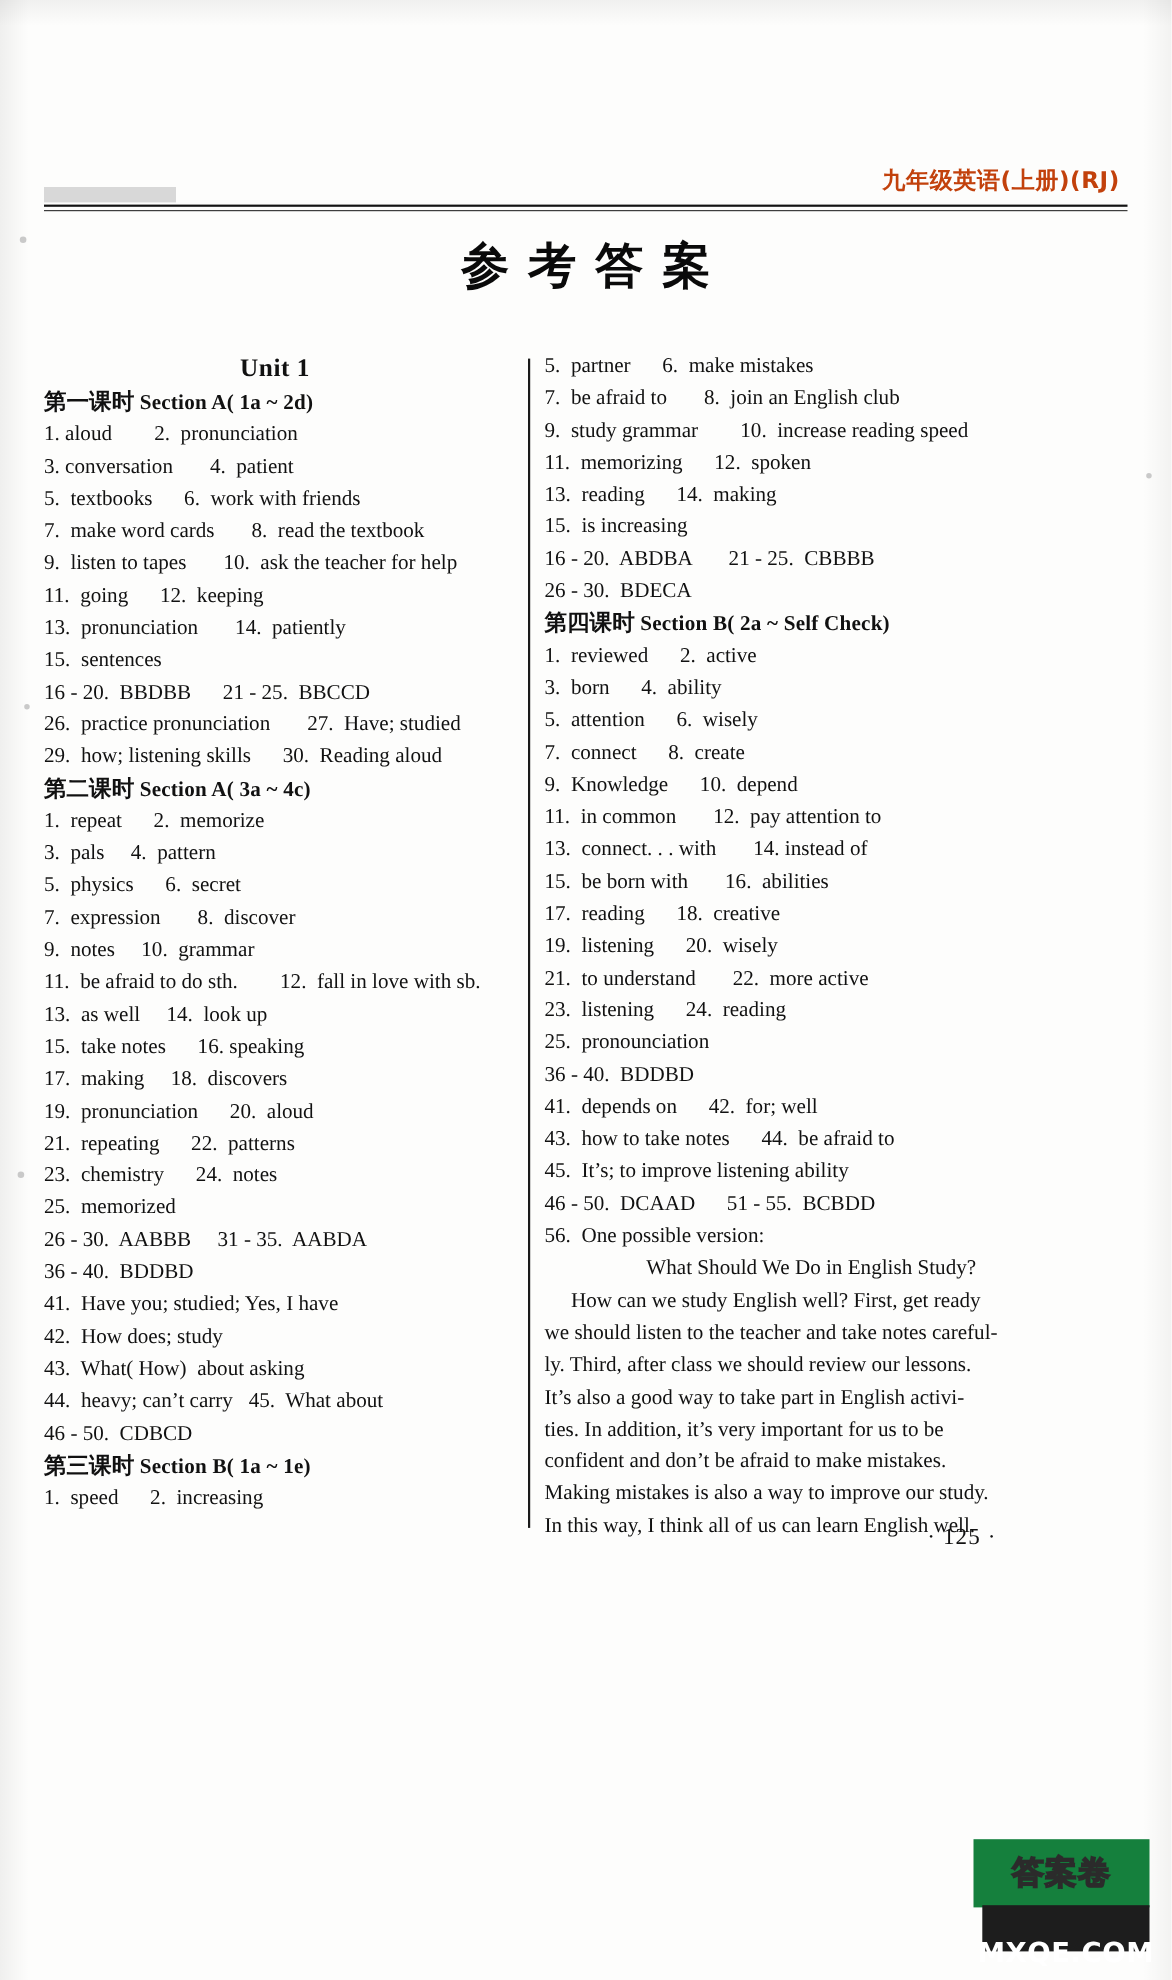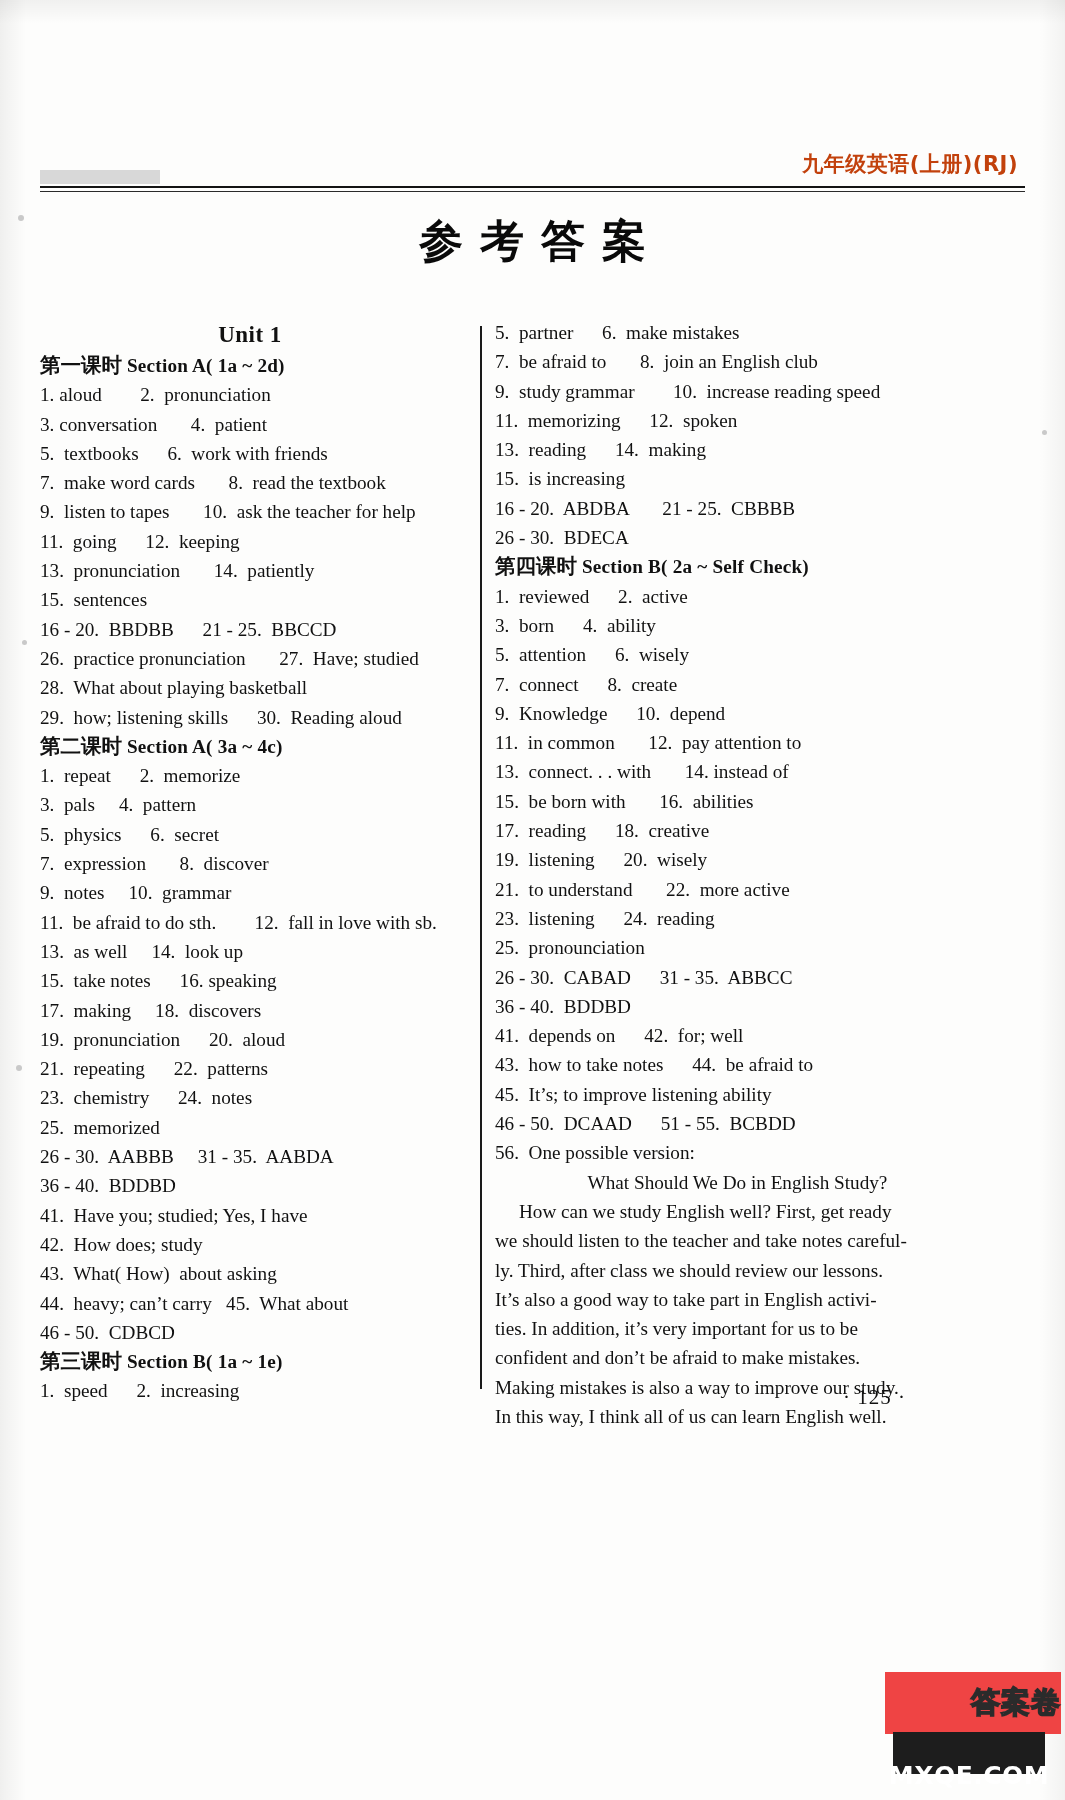--- a/index.html
+++ b/index.html
@@ -160,25 +160,25 @@
   #watermark {
     position: absolute;
     left: 885px;
     top: 1672px;
     width: 160px;
     height: 104px;
   }
   #wm-top {
     position: absolute;
     left: 0; top: 0;
-    width: 176px; height: 62px;
-    background: #ef4444;
+    width: 160px; height: 62px;
+    background: #15803d;
     display: flex;
     align-items: center;
-    justify-content: flex-end;
+    justify-content: center;
   }
   #wm-top .wm-cn {
     font-family: "DejaVu Sans", "Liberation Sans", sans-serif;
     font-weight: bold;
     font-size: 29px;
     color: #ffffff;
     letter-spacing: 1px;
     -webkit-text-stroke: 1.5px #2b2b2b;
     text-shadow: 0 0 1px #2b2b2b;
   }
@@ -236,21 +236,20 @@
         <div class="ln">1. aloud        2.  pronunciation</div>
         <div class="ln">3. conversation       4.  patient</div>
         <div class="ln">5.  textbooks      6.  work with friends</div>
         <div class="ln">7.  make word cards       8.  read the textbook</div>
         <div class="ln">9.  listen to tapes       10.  ask the teacher for help</div>
         <div class="ln">11.  going      12.  keeping</div>
         <div class="ln">13.  pronunciation       14.  patiently</div>
         <div class="ln">15.  sentences</div>
         <div class="ln">16 - 20.  BBDBB      21 - 25.  BBCCD</div>
         <div class="ln">26.  practice pronunciation       27.  Have; studied</div>
-        <div class="ln">28.  What about playing basketball</div>
         <div class="ln">29.  how; listening skills      30.  Reading aloud</div>
         <div class="ln sec"><span class="cn">第二课时</span><span> Section A( 3a ~ 4c)</span></div>
         <div class="ln">1.  repeat      2.  memorize</div>
         <div class="ln">3.  pals     4.  pattern</div>
         <div class="ln">5.  physics      6.  secret</div>
         <div class="ln">7.  expression       8.  discover</div>
         <div class="ln">9.  notes     10.  grammar</div>
         <div class="ln">11.  be afraid to do sth.        12.  fall in love with sb.</div>
         <div class="ln">13.  as well     14.  look up</div>
         <div class="ln">15.  take notes      16. speaking</div>
@@ -285,21 +284,20 @@
         <div class="ln">7.  connect      8.  create</div>
         <div class="ln">9.  Knowledge      10.  depend</div>
         <div class="ln">11.  in common       12.  pay attention to</div>
         <div class="ln">13.  connect. . . with       14. instead of</div>
         <div class="ln">15.  be born with       16.  abilities</div>
         <div class="ln">17.  reading      18.  creative</div>
         <div class="ln">19.  listening      20.  wisely</div>
         <div class="ln">21.  to understand       22.  more active</div>
         <div class="ln">23.  listening      24.  reading</div>
         <div class="ln">25.  pronounciation</div>
-        <div class="ln">26 - 30.  CABAD      31 - 35.  ABBCC</div>
         <div class="ln">36 - 40.  BDDBD</div>
         <div class="ln">41.  depends on      42.  for; well</div>
         <div class="ln">43.  how to take notes      44.  be afraid to</div>
         <div class="ln">45.  It’s; to improve listening ability</div>
         <div class="ln">46 - 50.  DCAAD      51 - 55.  BCBDD</div>
         <div class="ln">56.  One possible version:</div>
         <div class="ln indent-1">What Should We Do in English Study?</div>
         <div class="ln indent-2">How can we study English well? First, get ready</div>
         <div class="ln">we should listen to the teacher and take notes careful-</div>
         <div class="ln">ly. Third, after class we should review our lessons.</div>

